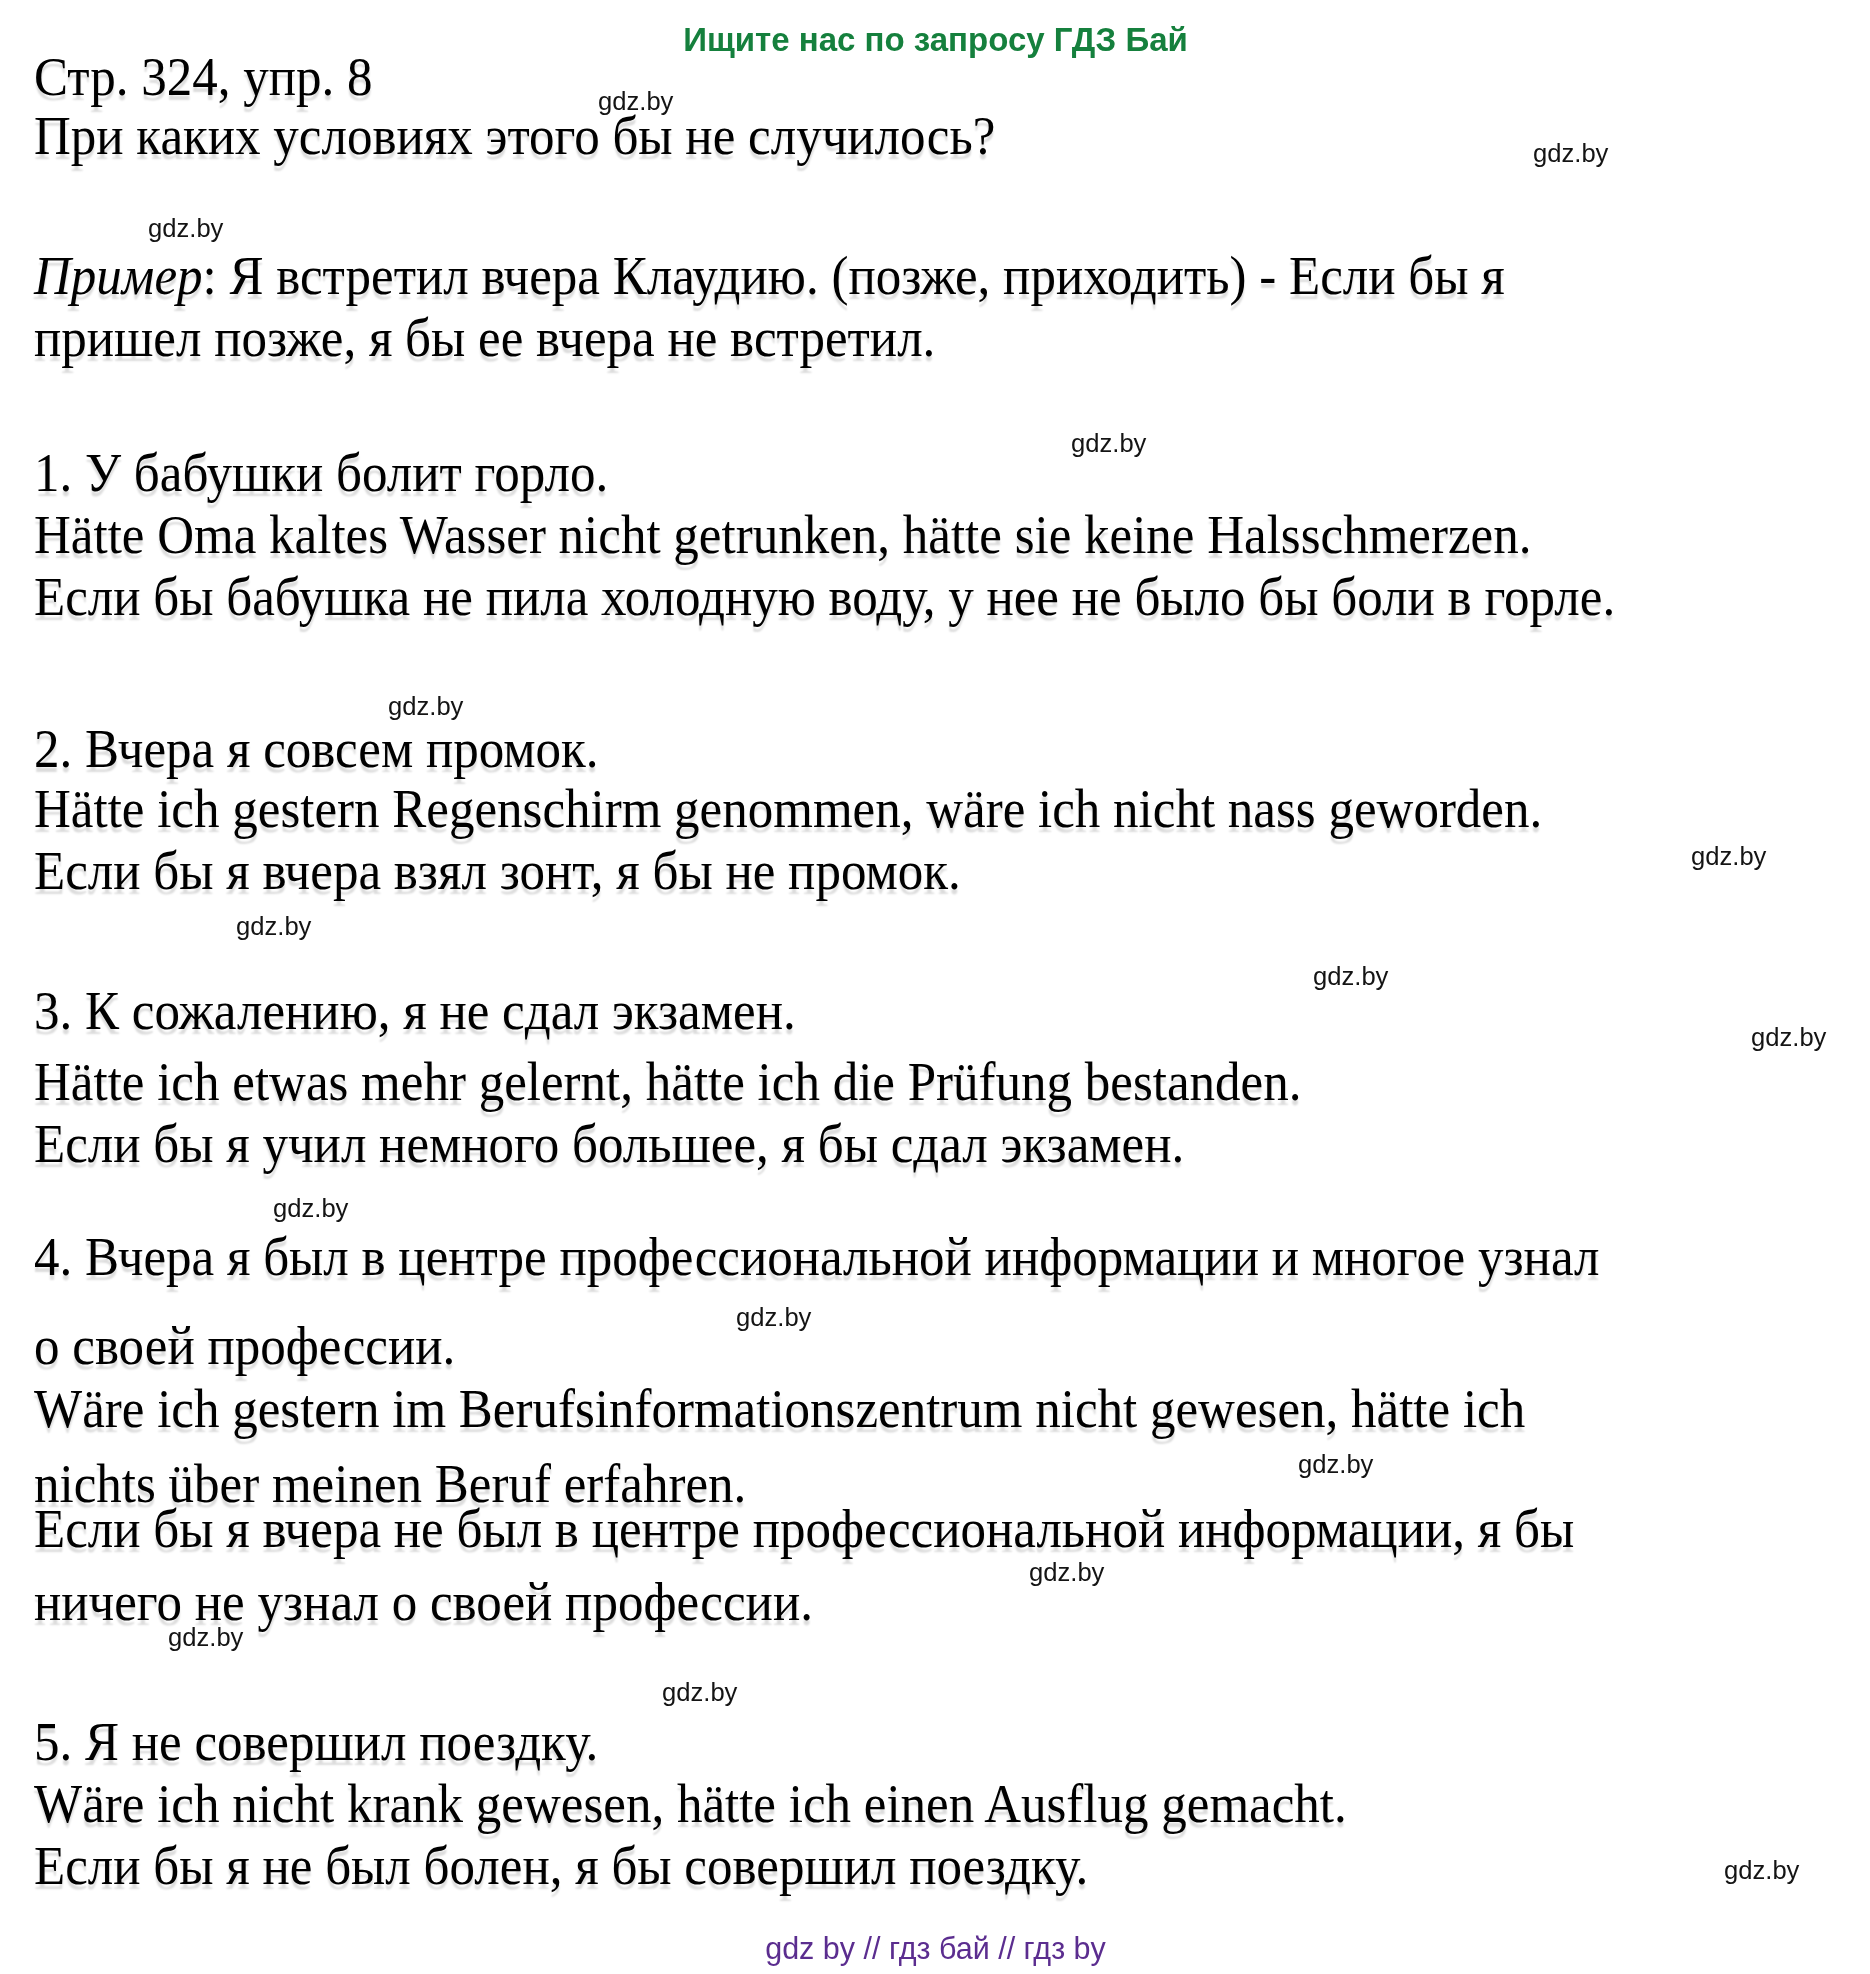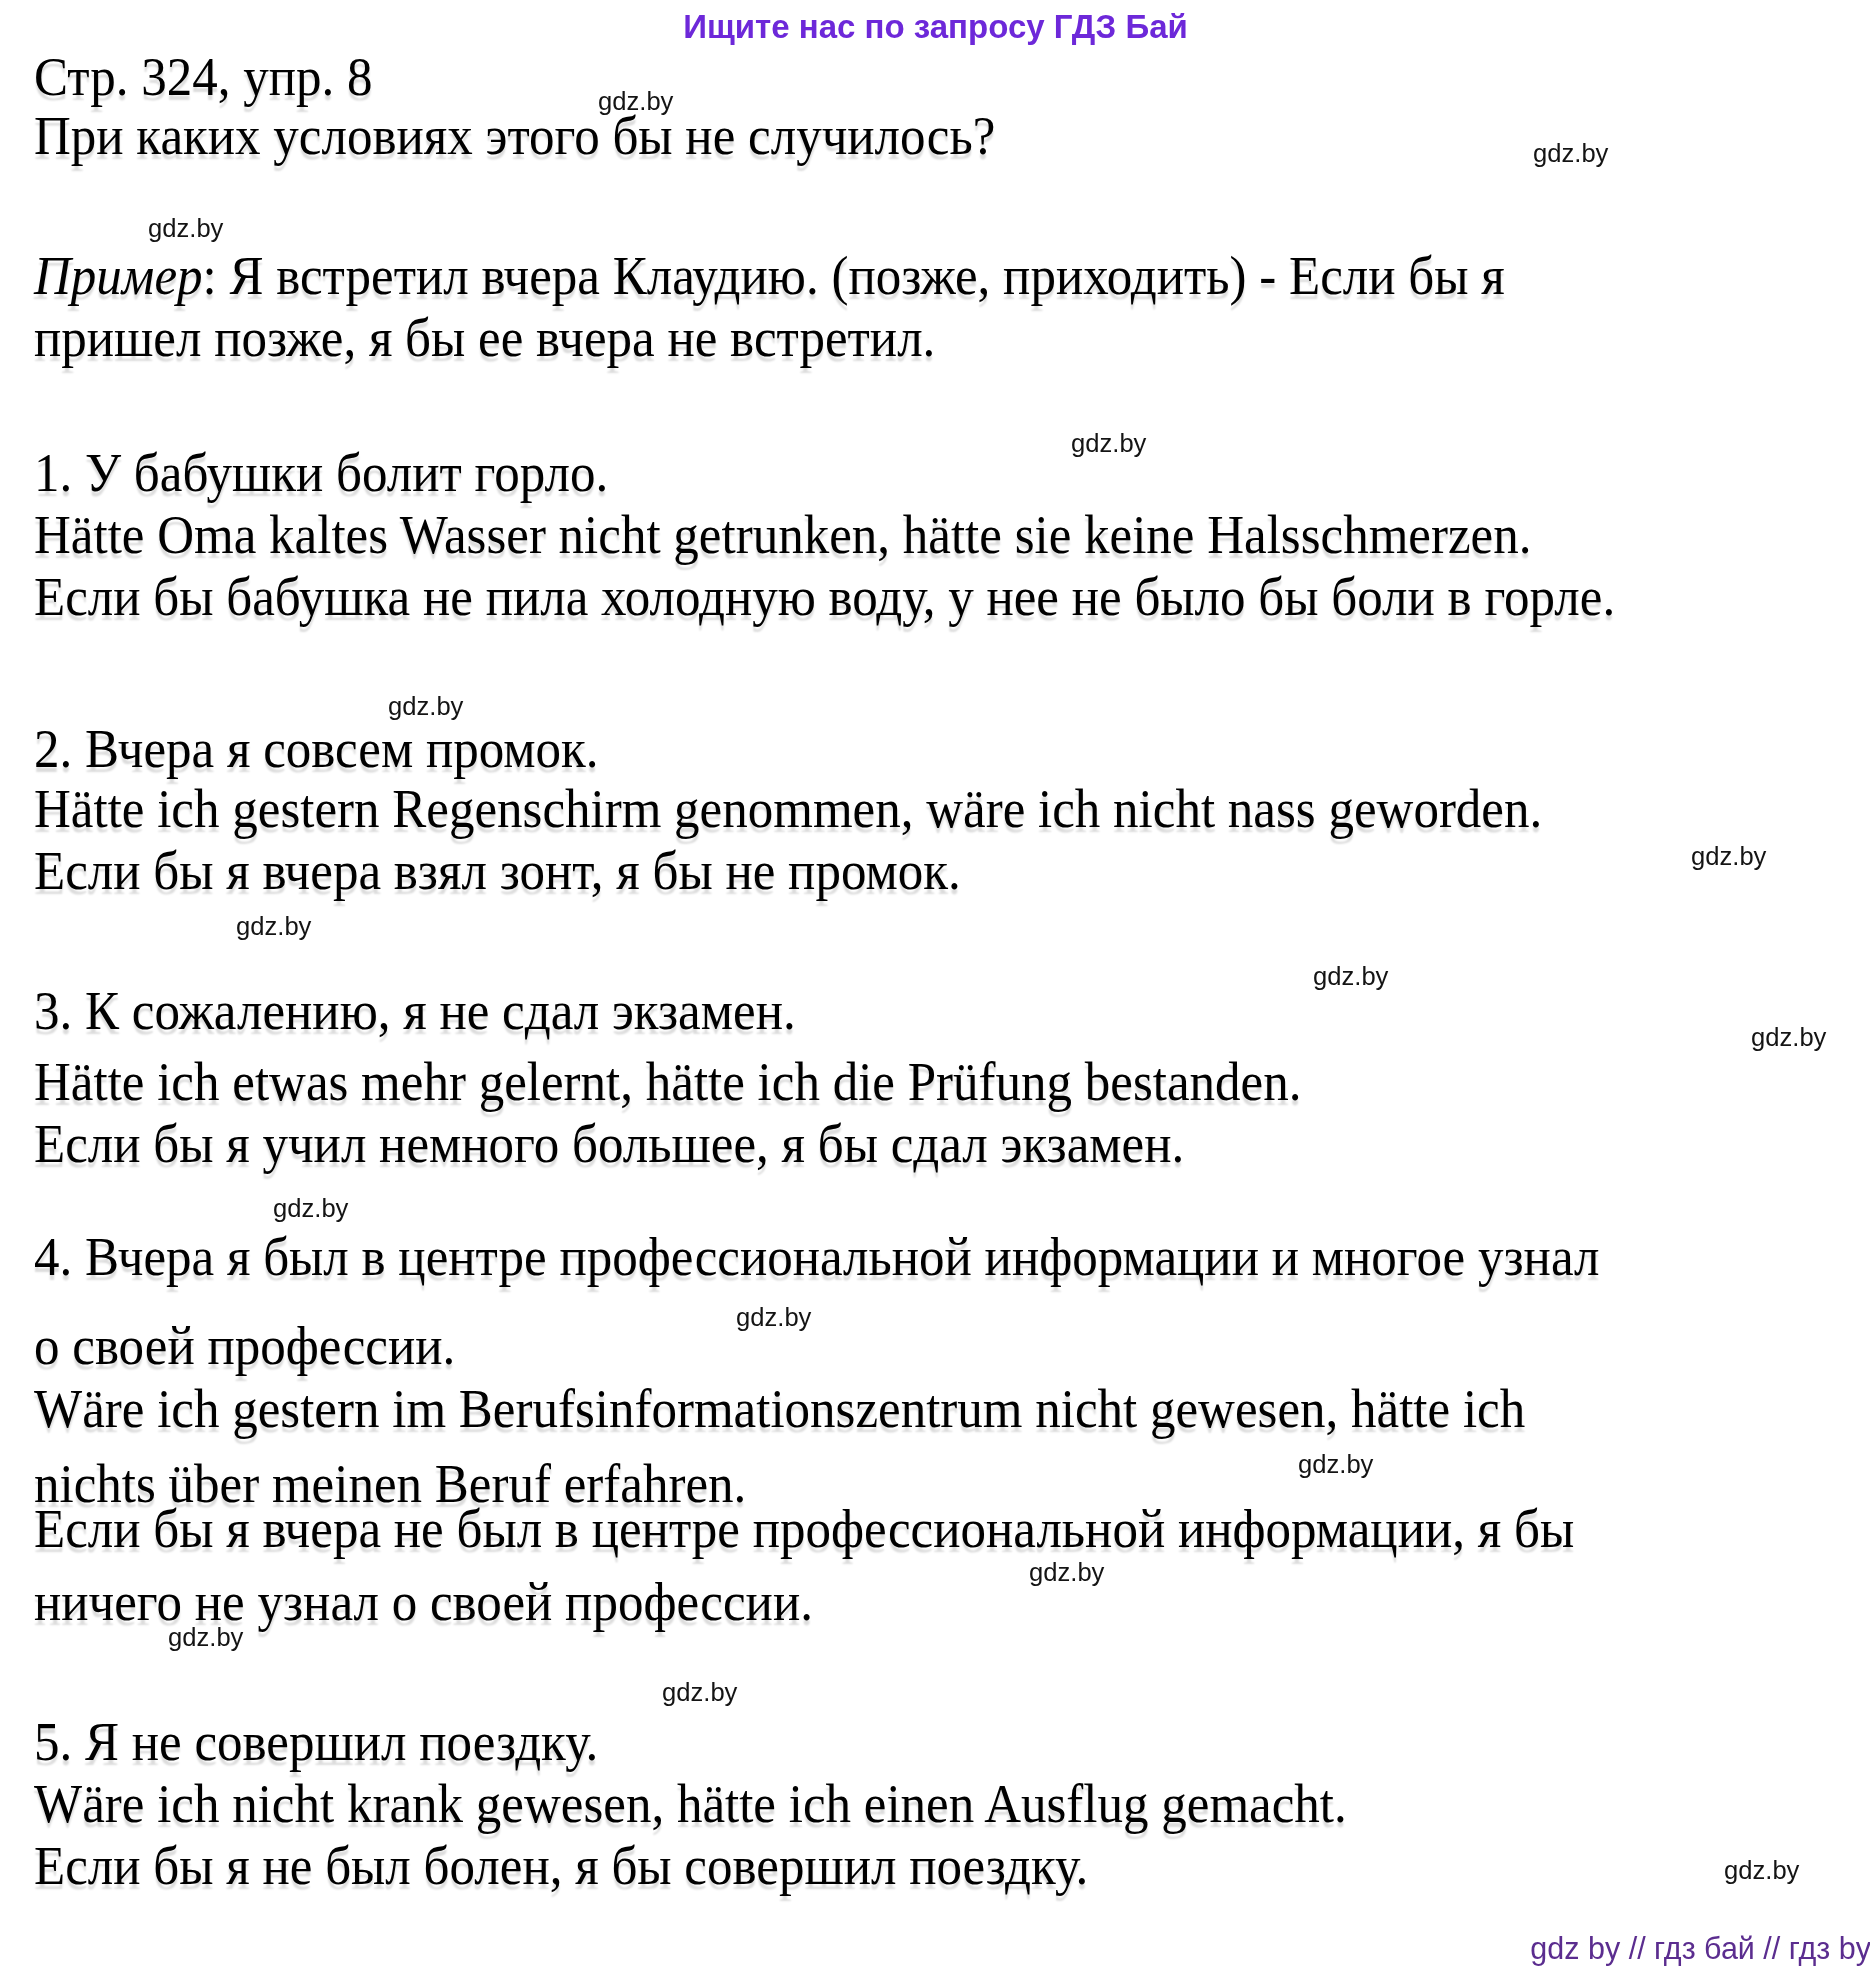--- a/index.html
+++ b/index.html
@@ -41,21 +41,21 @@
     text-align:center;
     font-family:"Liberation Sans", sans-serif;
     font-size:30.5px;
   }
 </style>
 </head>
 <body>
 
 <div id="page">
 
-  <div class="promo" style="color: #6d28d9;">Ищите нас по запросу ГДЗ Бай</div>
+  <div class="promo" style="color: #15803d; margin-top: 13px;">Ищите нас по запросу ГДЗ Бай</div>
 
   <div class="ln" style="top:49px">Стр. 324, упр. 8</div>
   <div class="ln" style="top:108px">При каких условиях этого бы не случилось?</div>
 
   <div class="ln" style="top:248px"><span class="it">Пример</span><span>: Я встретил вчера Клаудию. (позже, приходить) - Если бы я</span></div>
   <div class="ln" style="top:310px">пришел позже, я бы ее вчера не встретил.</div>
 
   <div class="ln" style="top:445px">1. У бабушки болит горло.</div>
   <div class="ln" style="top:507px">Hätte Oma kaltes Wasser nicht getrunken, hätte sie keine Halsschmerzen.</div>
   <div class="ln" style="top:569px">Если бы бабушка не пила холодную воду, у нее не было бы боли в горле.</div>
@@ -91,16 +91,16 @@
       <div class="wm" style="left: 1751px; top: 1023px;">gdz.by</div>
       <div class="wm" style="left: 273px; top: 1194px;">gdz.by</div>
       <div class="wm" style="left: 736px; top: 1303px;">gdz.by</div>
       <div class="wm" style="left: 1298px; top: 1450px;">gdz.by</div>
       <div class="wm" style="left: 1029px; top: 1558px;">gdz.by</div>
       <div class="wm" style="left: 168px; top: 1623px;">gdz.by</div>
       <div class="wm" style="left: 662px; top: 1678px;">gdz.by</div>
       <div class="wm" style="left: 1724px; top: 1856px;">gdz.by</div>
     </div>
 
-  <div class="footer" style="color: rgb(91, 45, 143); text-align: right;">gdz by  //  гдз бай  //  гдз by</div>
+  <div class="footer" style="color: rgb(91, 45, 143);">gdz by  //  гдз бай  //  гдз by</div>
 
 </div>
 
 
 </body></html>

